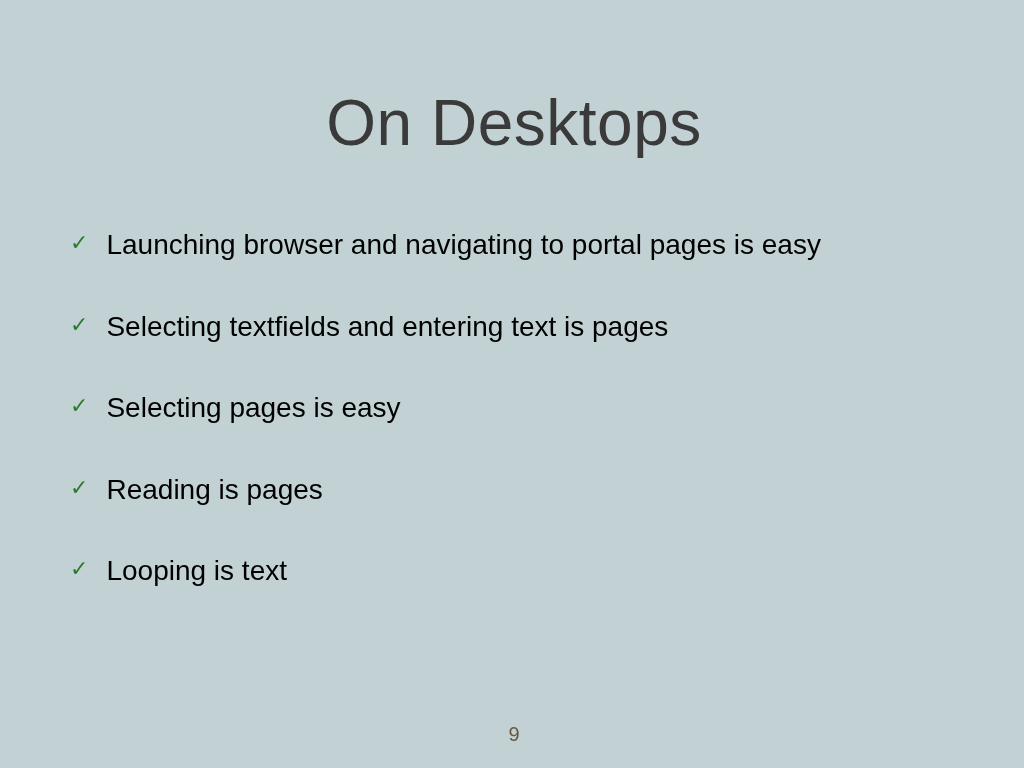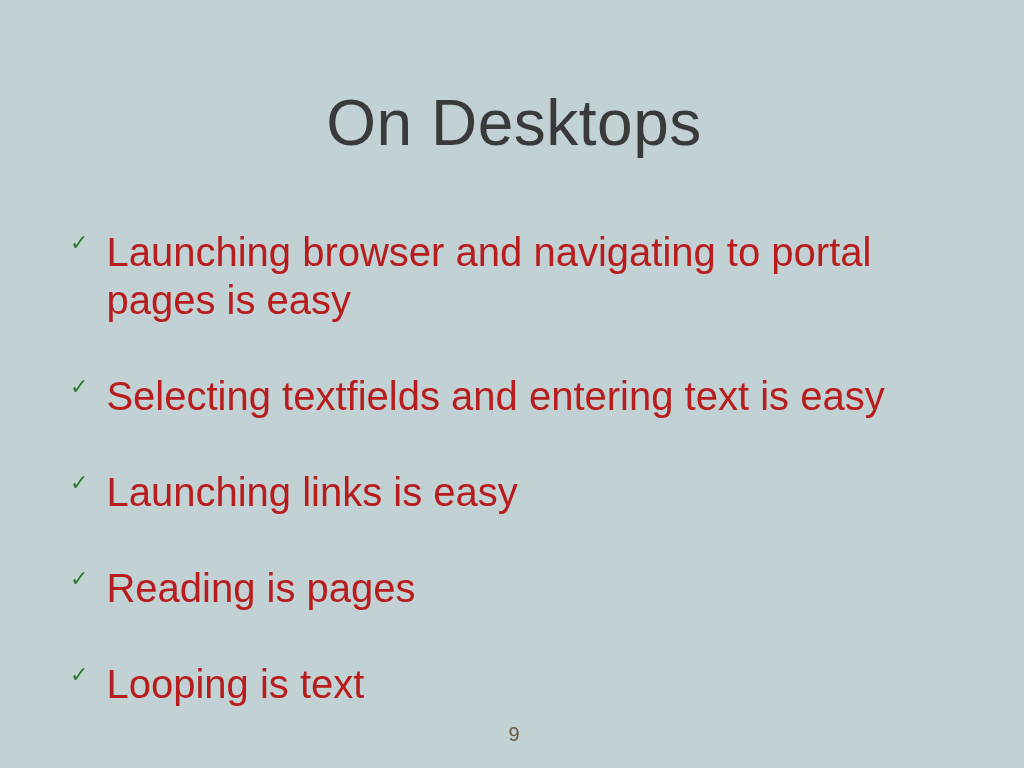--- a/index.html
+++ b/index.html
@@ -41,22 +41,22 @@
       color: #3a3a3a;
     }
     .check {
       color: #2a7a2e;
       font-size: 22px;
       margin-right: 14px;
       flex-shrink: 0;
       line-height: 1.4;
     }
     .bullet-text {
-      font-size: 40px;
-      color: #b91c1c;
+      font-size: 28px;
+      color: #000000;
       line-height: 1.2;
     }
     .page-number {
       position: absolute;
       bottom: 20px;
       left: 50%;
       transform: translateX(-50%);
       font-size: 20px;
       color: #6a5a3a;
     }
@@ -66,25 +66,25 @@
 
 <div class="slide">
   <h1 class="title">On Desktops</h1>
   <ul class="bullet-list">
     <li class="bullet-item">
       <span class="check">✓</span>
       <span class="bullet-text">Launching browser and navigating to portal pages is easy</span>
     </li>
     <li class="bullet-item">
       <span class="check">✓</span>
-      <span class="bullet-text">Selecting textfields and entering text is easy</span>
+      <span class="bullet-text">Selecting textfields and entering text is pages</span>
     </li>
     <li class="bullet-item">
       <span class="check">✓</span>
-      <span class="bullet-text">Launching links is easy</span>
+      <span class="bullet-text">Selecting pages is easy</span>
     </li>
     <li class="bullet-item">
       <span class="check">✓</span>
       <span class="bullet-text">Reading is pages</span>
     </li>
     <li class="bullet-item">
       <span class="check">✓</span>
       <span class="bullet-text">Looping is text</span>
     </li>
   </ul>

